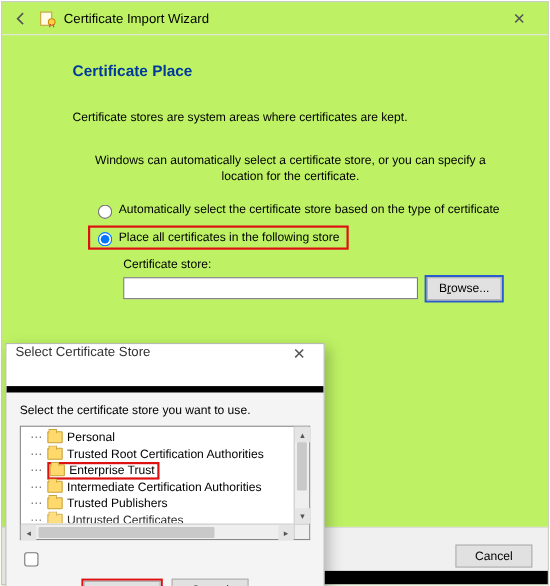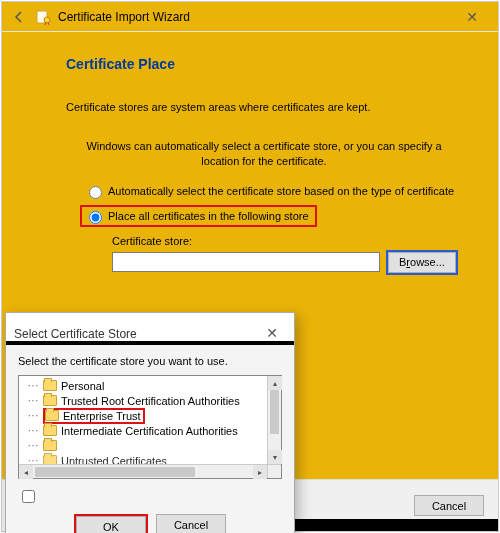--- a/index.html
+++ b/index.html
@@ -1,17 +1,17 @@
 <!DOCTYPE html>
 <html><head>
 <meta charset="utf-8">
 <style>
   * { box-sizing: border-box; font-family: "Segoe UI", Arial, sans-serif; }
   body { margin: 0; width: 500px; height: 533px; background: #fff; position: relative; overflow: hidden; font-size: 11px; color: #000; }
-  .outer { border: 1px solid #ccc; width: 498px; height: 531px; margin: 1px; position: relative; background: #eab308; }
+  .outer { border: 1px solid #ccc; width: 498px; height: 531px; margin: 1px; position: relative; background: #bef264; }
   .titlebar { height: 30px; border-bottom: 1px solid #e5e5e5; display: flex; align-items: center; padding: 0 6px; }
   .back { width: 22px; height: 22px; display:flex; align-items:center; justify-content:center; color:#555; }
   .cert-icon { width:16px; height:16px; margin: 0 6px; display:inline-block; }
   .titlebar .title { font-size: 12px; }
   .close-x { margin-left:auto; width: 40px; text-align:center; color:#555; font-size:14px; }
   .content { padding: 24px 36px 0 64px; }
   .h1 { color: #003a9b; font-size: 14px; font-weight: 600; margin-bottom: 6px; }
   .sub { margin-bottom: 26px; font-size: 11px; margin-top: 29px; }
   .para { font-size: 11px; margin-bottom: 14px; line-height: 1.35; text-align: center; }
   .radio-row { display:flex; align-items:center; margin: 0 0 6px 18px; font-size:11px; }
@@ -23,21 +23,21 @@
   .store-input { width: 268px; height: 20px; border:1px solid #7a7a7a; font-size:11px; padding: 0 4px; }
   .btn { height: 21px; font-size: 11px; background: #e1e1e1; border: 1px solid #adadad; padding: 0 10px; display:inline-flex; align-items:center; justify-content:center; cursor:default; }
   .btn u { text-decoration: underline; }
   .browse-hl { border: 2px solid #2a5bd0; padding: 0; margin-left: 6px; }
   .footer { position:absolute; left:0; right:0; bottom:0; height: 52px; background:#f0f0f0; border-top:1px solid #ddd; display:flex; align-items:center; justify-content:flex-end; padding-right: 14px; gap: 6px; }
   .footer .blackbar { position:absolute; right:0; bottom:0; left:280px; height:12px; background:#000; }
   .next-hl { border:2px solid #2a5bd0; }
   .btn-wide { width: 70px; }
   
   .dlg { position:absolute; left: 3px; top: 310px; width: 290px; border:1px solid #aaa; background:#fff; box-shadow: 4px 4px 12px rgba(0,0,0,.25); }
-  .dlg-title { height: 32px; background:#fff; border-bottom: 4px solid #000000; display:flex; align-items:flex-end; padding: 0 8px; font-size: 12px; color:#333; }
+  .dlg-title { height: 44px; background:#fff; border-bottom: 6px solid #000000; display:flex; align-items:flex-start; padding: 0 8px; font-size: 12px; color:#333; }
   .dlg-title .x { margin-left:auto; color:#555; font-size:14px; width:28px; text-align:center; }
   .dlg-body { padding: 10px 12px 8px 12px; background:#f4f4f4; }
   .dlg-instr { font-size: 11px; margin-bottom: 8px; }
   .tree-wrap { border:1px solid #888; background:#fff; height: 104px; position:relative; }
   .tree { position:absolute; top:0; bottom:14px; left:0; right:14px; overflow:hidden; padding: 2px 0 0 4px; font-size:11px; }
   .tree-row { display:flex; align-items:center; height: 15px; white-space:nowrap; }
   .indent { width: 20px; display:inline-flex; justify-content:center; color:#777; }
   .folder { width:14px; height:11px; background:#ffd96b; border:1px solid #c9a339; border-radius:1px; margin-right:4px; position:relative; }
   .folder::before { content:""; position:absolute; top:-3px; left:0; width:6px; height:3px; background:#ffd96b; border:1px solid #c9a339; border-bottom:none; border-radius:1px 1px 0 0; }
   .sel { border:2px solid #d11; display:inline-flex; align-items:center; padding: 0 2px 0 0; }
@@ -138,20 +138,21 @@
               </span>
             </div>
           <div class="tree-row">
               <span class="indent">⋯</span>
               <span class="folder"></span>
               <span>Intermediate Certification Authorities</span>
             </div>
           <div class="tree-row">
               <span class="indent">⋯</span>
               <span class="folder"></span>
+              <span>Trusted Publishers</span>
             </div>
           <div class="tree-row" style="opacity:.85;">
               <span class="indent">⋯</span>
               <span class="folder"></span>
               <span>Untrusted Certificates</span>
             </div>
         </div>
         <div class="vscroll">
           <div class="arrow">▴</div>
           <div class="thumb"></div>

